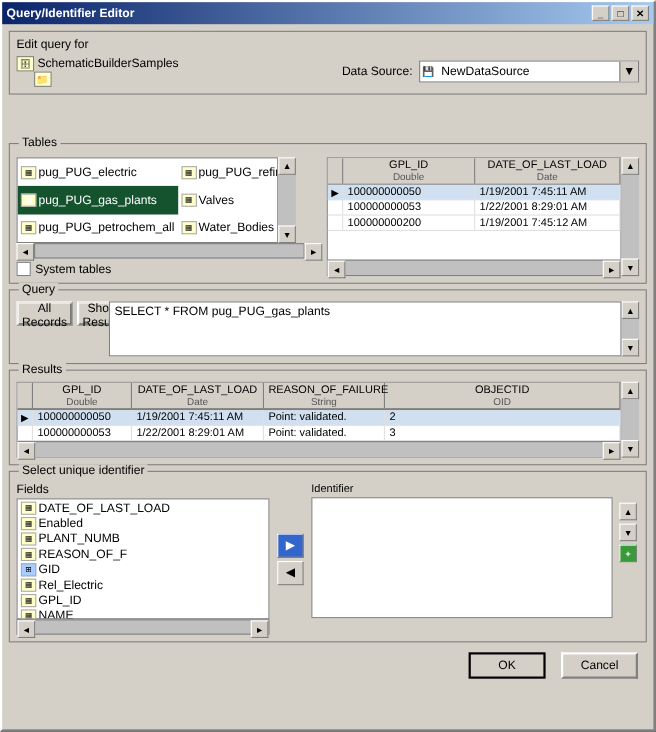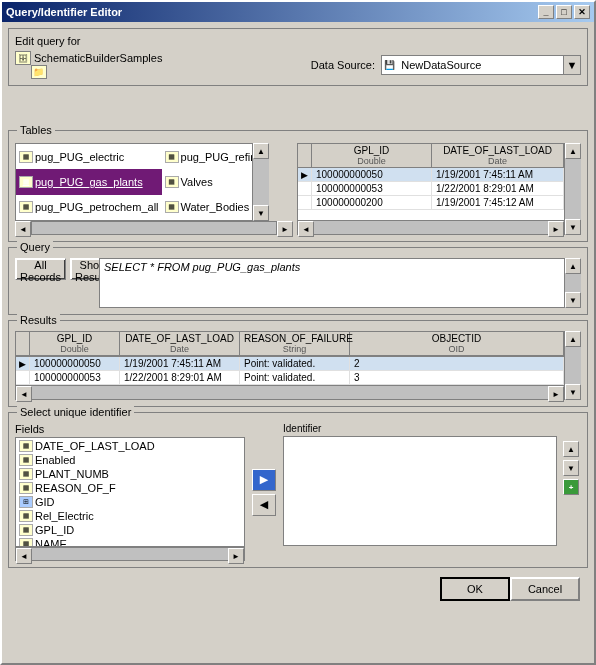--- a/index.html
+++ b/index.html
@@ -150,23 +150,22 @@
     }
     .table-item {
       display: flex;
       align-items: center;
       gap: 2px;
       padding: 1px 3px;
       font-size: 11px;
       cursor: pointer;
     }
     .table-item.selected {
-      background: #701a75;
+      background: #14532d;
       color: white;
-      text-decoration: underline;
     }
     .table-icon {
       width: 14px;
       height: 12px;
       background: #ffffcc;
       border: 1px solid #aaa;
       font-size: 7px;
       display: flex;
       align-items: center;
       justify-content: center;
@@ -302,21 +301,20 @@
       padding: 0 4px;
     }
     .query-text-area {
       flex: 1;
       border: 1px solid #808080;
       background: white;
       height: 50px;
       padding: 2px 4px;
       font-size: 11px;
       position: relative;
-      font-style: italic;
     }
     
     .results-section {
       border: 1px solid #808080;
       background: #d4d0c8;
       margin-bottom: 5px;
       padding: 6px;
       position: relative;
     }
     .results-section-label {
@@ -457,21 +455,21 @@
       flex-direction: column;
       gap: 3px;
       justify-content: flex-start;
       padding: 0 2px;
       padding-top: 18px;
     }
     
     .bottom-bar {
       display: flex;
       justify-content: flex-end;
-      gap: 0;
+      gap: 14px;
       padding: 4px 8px;
     }
     .ok-btn, .cancel-btn {
       width: 70px;
       height: 24px;
       background: #d4d0c8;
       border: 2px solid #ffffff;
       border-right-color: #808080;
       border-bottom-color: #808080;
       cursor: pointer;
@@ -555,20 +553,24 @@
             <div class="v-scroll">
               <div class="scroll-btn">▲</div>
               <div class="scroll-track"></div>
               <div class="scroll-btn">▼</div>
             </div>
           </div>
           <div style="display:flex;height:14px;margin-top:0;">
             <div class="h-scroll-btn">◄</div>
             <div style="flex:1;background:#c0c0c0;border:1px solid #808080;"></div>
             <div class="h-scroll-btn">►</div>
+          </div>
+          <div class="system-tables-row">
+            <div class="checkbox"></div>
+            <span>System tables</span>
           </div>
         </div>
 
         <div style="display:flex;flex:1;">
           <div style="flex:1;border:1px solid #808080;background:white;display:flex;flex-direction:column;">
             <div class="grid-header">
               <div style="width:14px;border-right:1px solid #808080;"></div>
               <div class="grid-col-header" style="width:120px;">
                 <div>GPL_ID</div>
                 <div class="grid-col-sub">Double</div>

